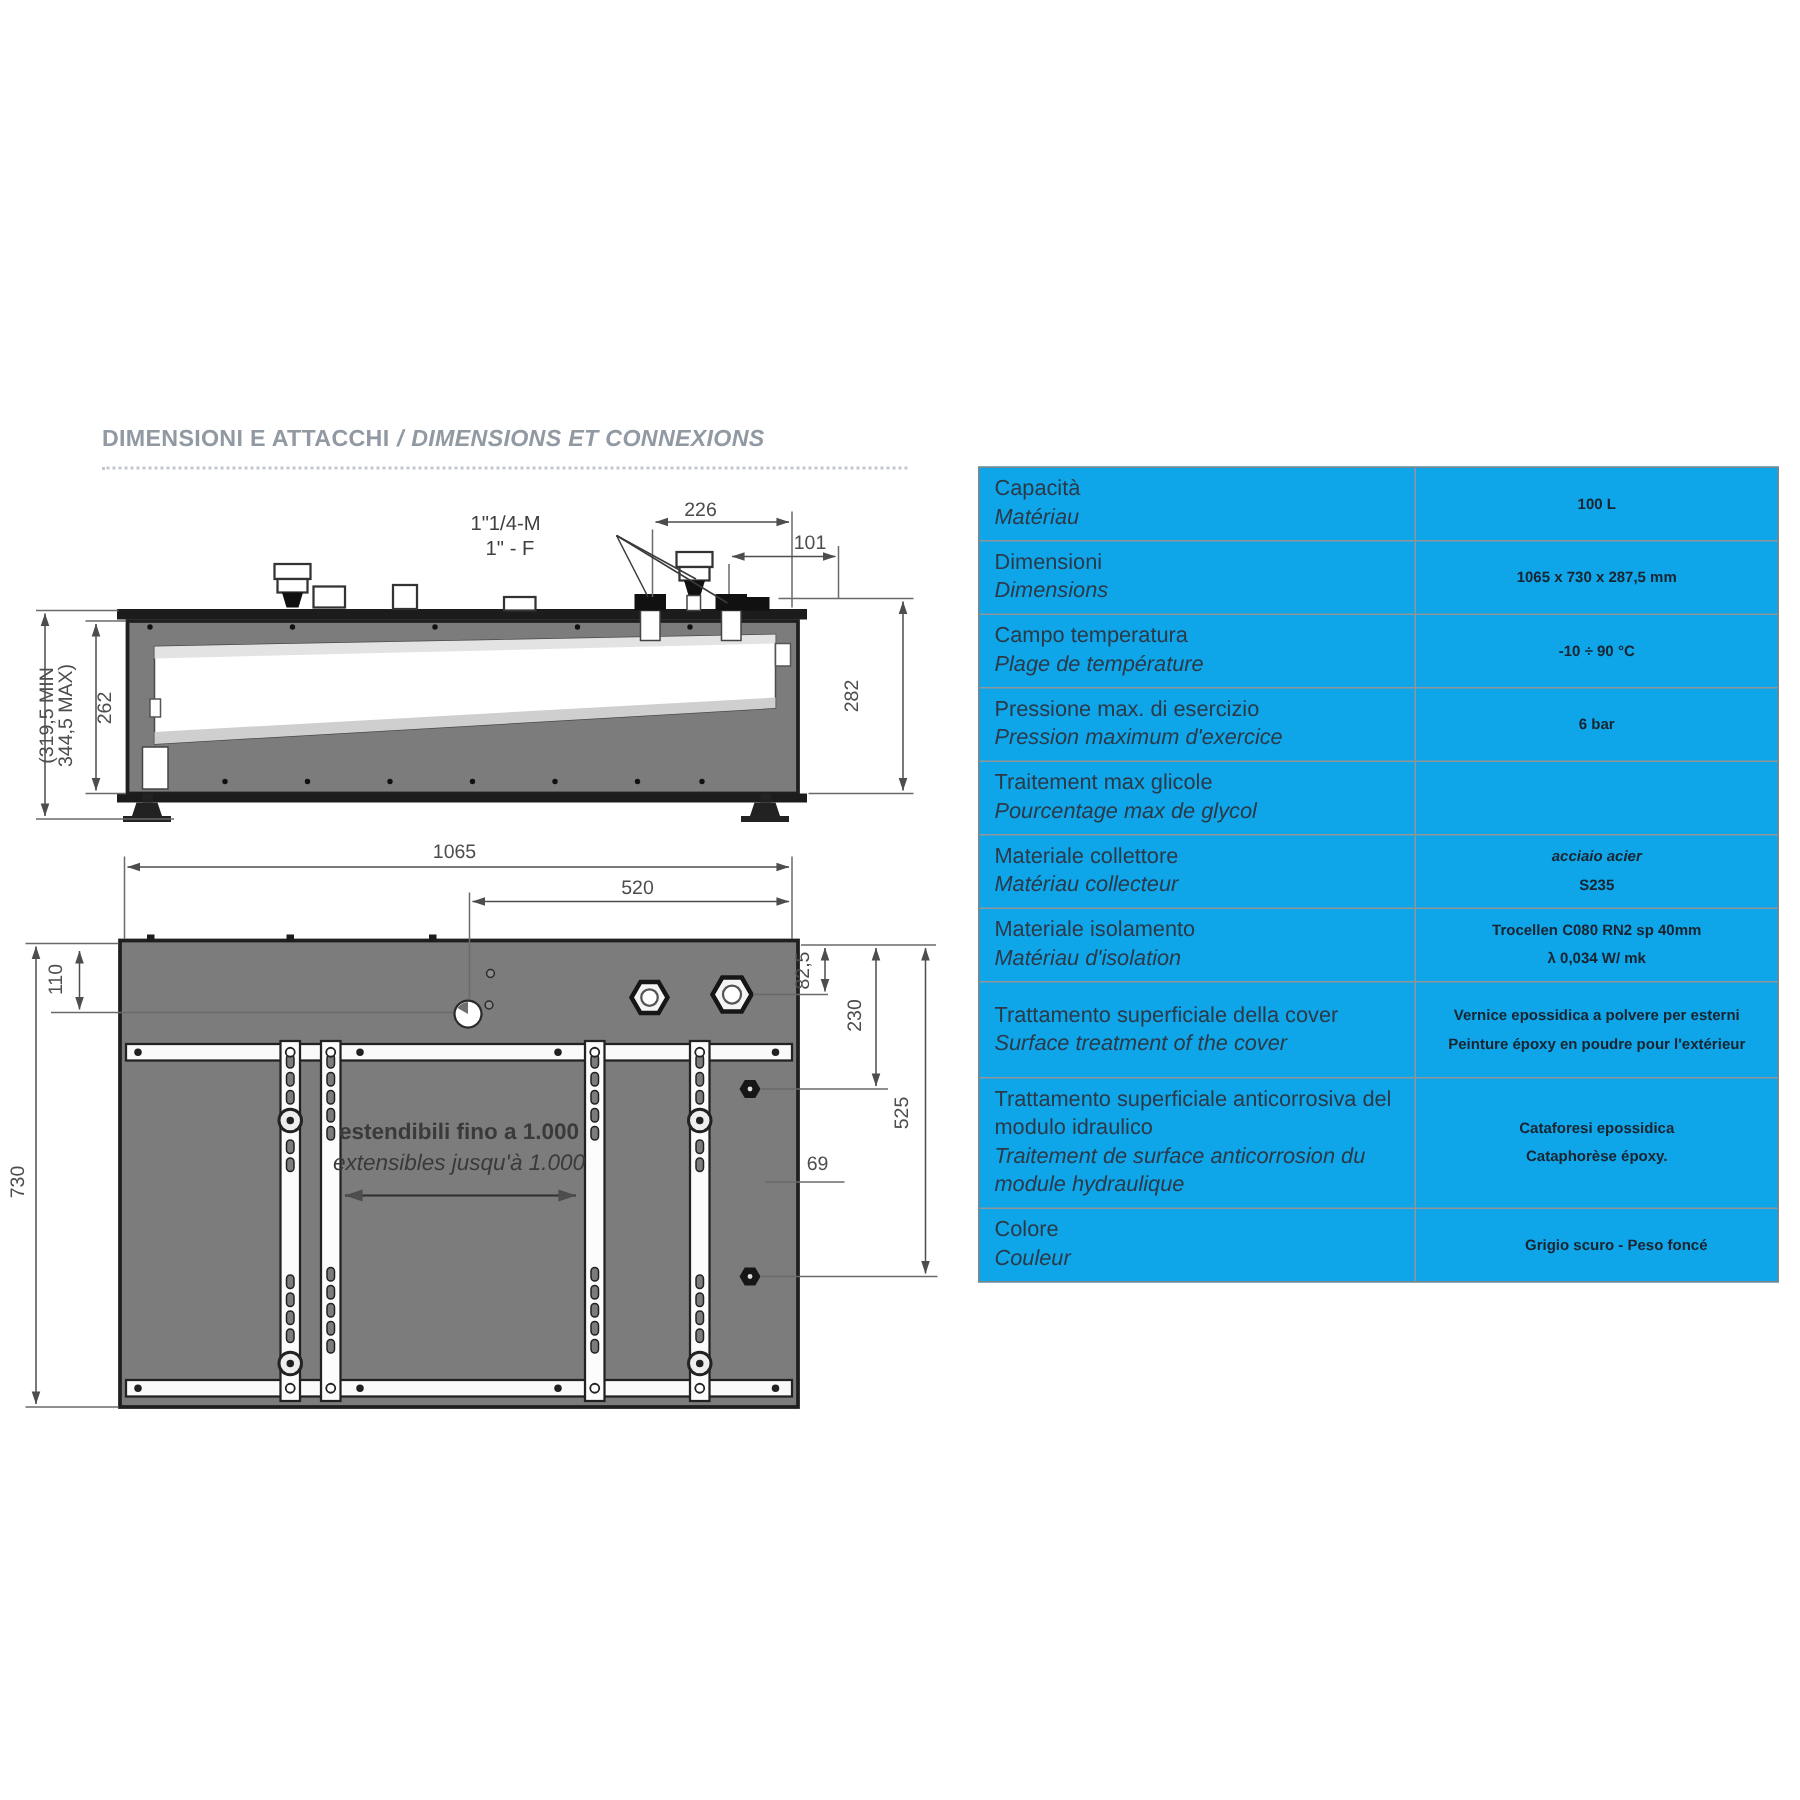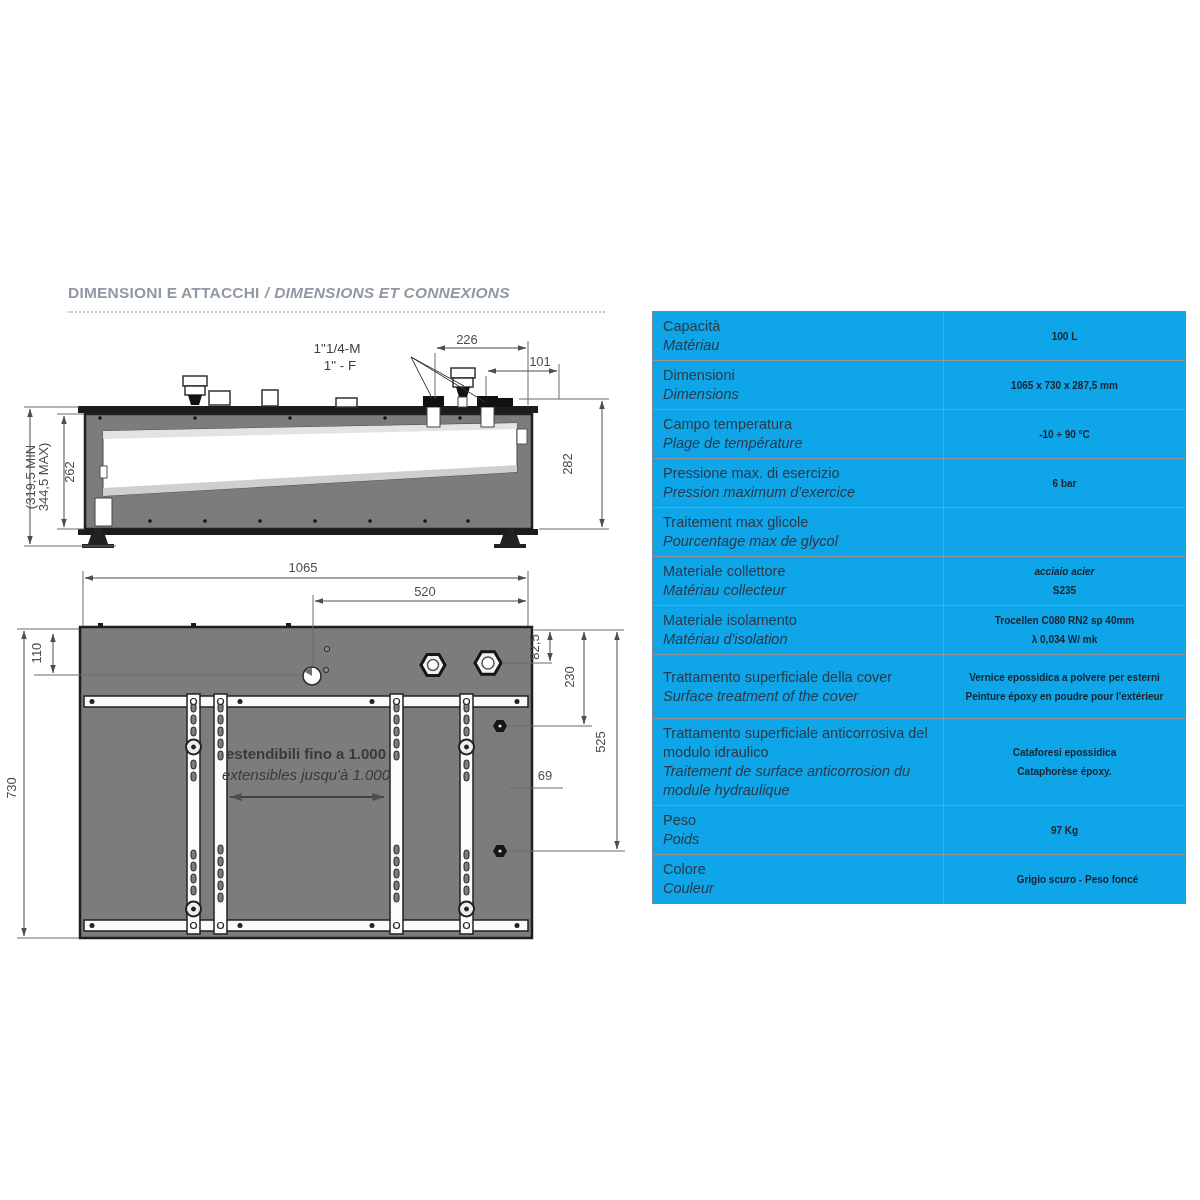--- a/index.html
+++ b/index.html
@@ -402,29 +402,20 @@
     <div class="cell label">
       <div>Trattamento superficiale anticorrosiva del modulo idraulico</div>
       <div class="l-fr">Traitement de surface anticorrosion du module hydraulique</div>
     </div>
     <div class="cell value">
       <div class="v">Cataforesi epossidica</div>
       <div class="v">Cataphorèse époxy.</div>
     </div>
   </div>
 
-  <div class="trow" style="min-height:43px">
-    <div class="cell label">
-      <div>Peso</div>
-      <div class="l-fr">Poids</div>
-    </div>
-    <div class="cell value">
-        <div class="v">97 Kg</div>
-      </div>
-  </div>
 
   <div class="trow" style="min-height:42px">
     <div class="cell label">
       <div>Colore</div>
       <div class="l-fr">Couleur</div>
     </div>
     <div class="cell value">
         <div class="v">Grigio scuro - Peso foncé</div>
       </div>
   </div>

